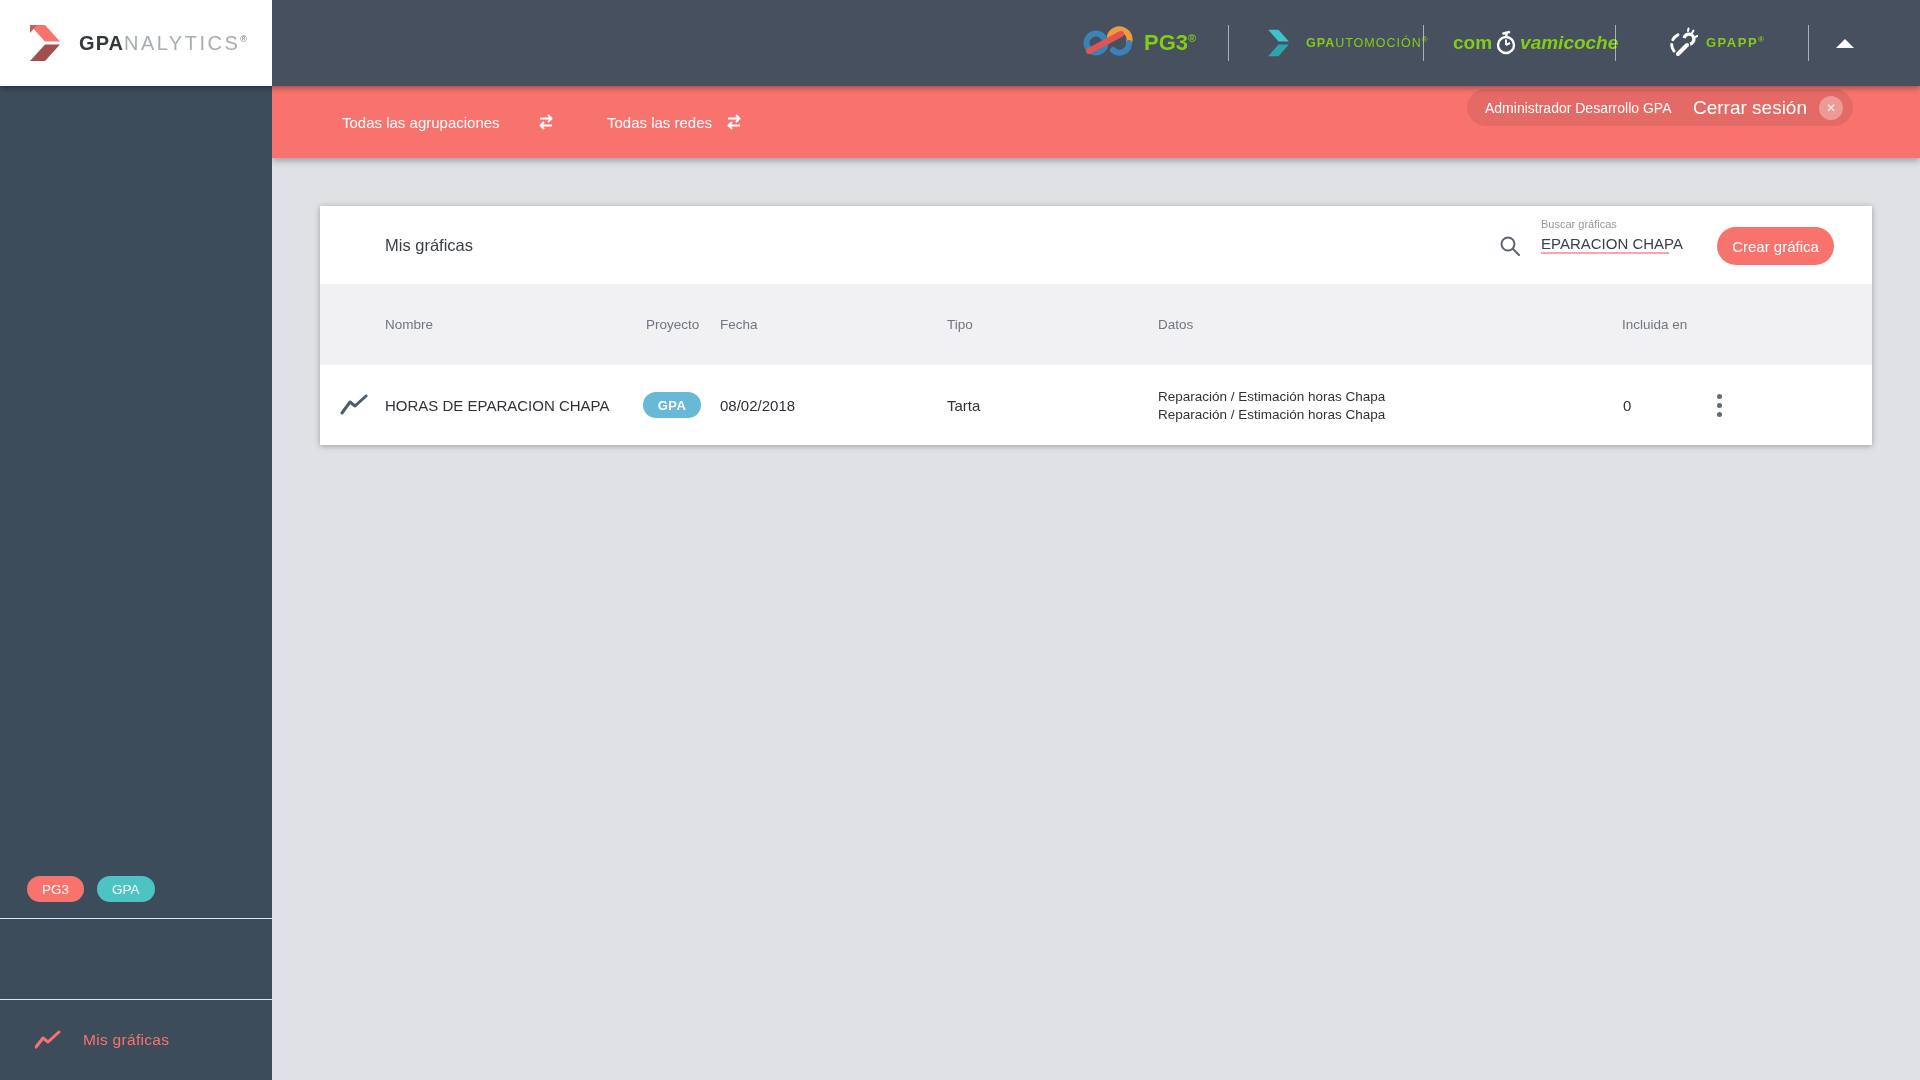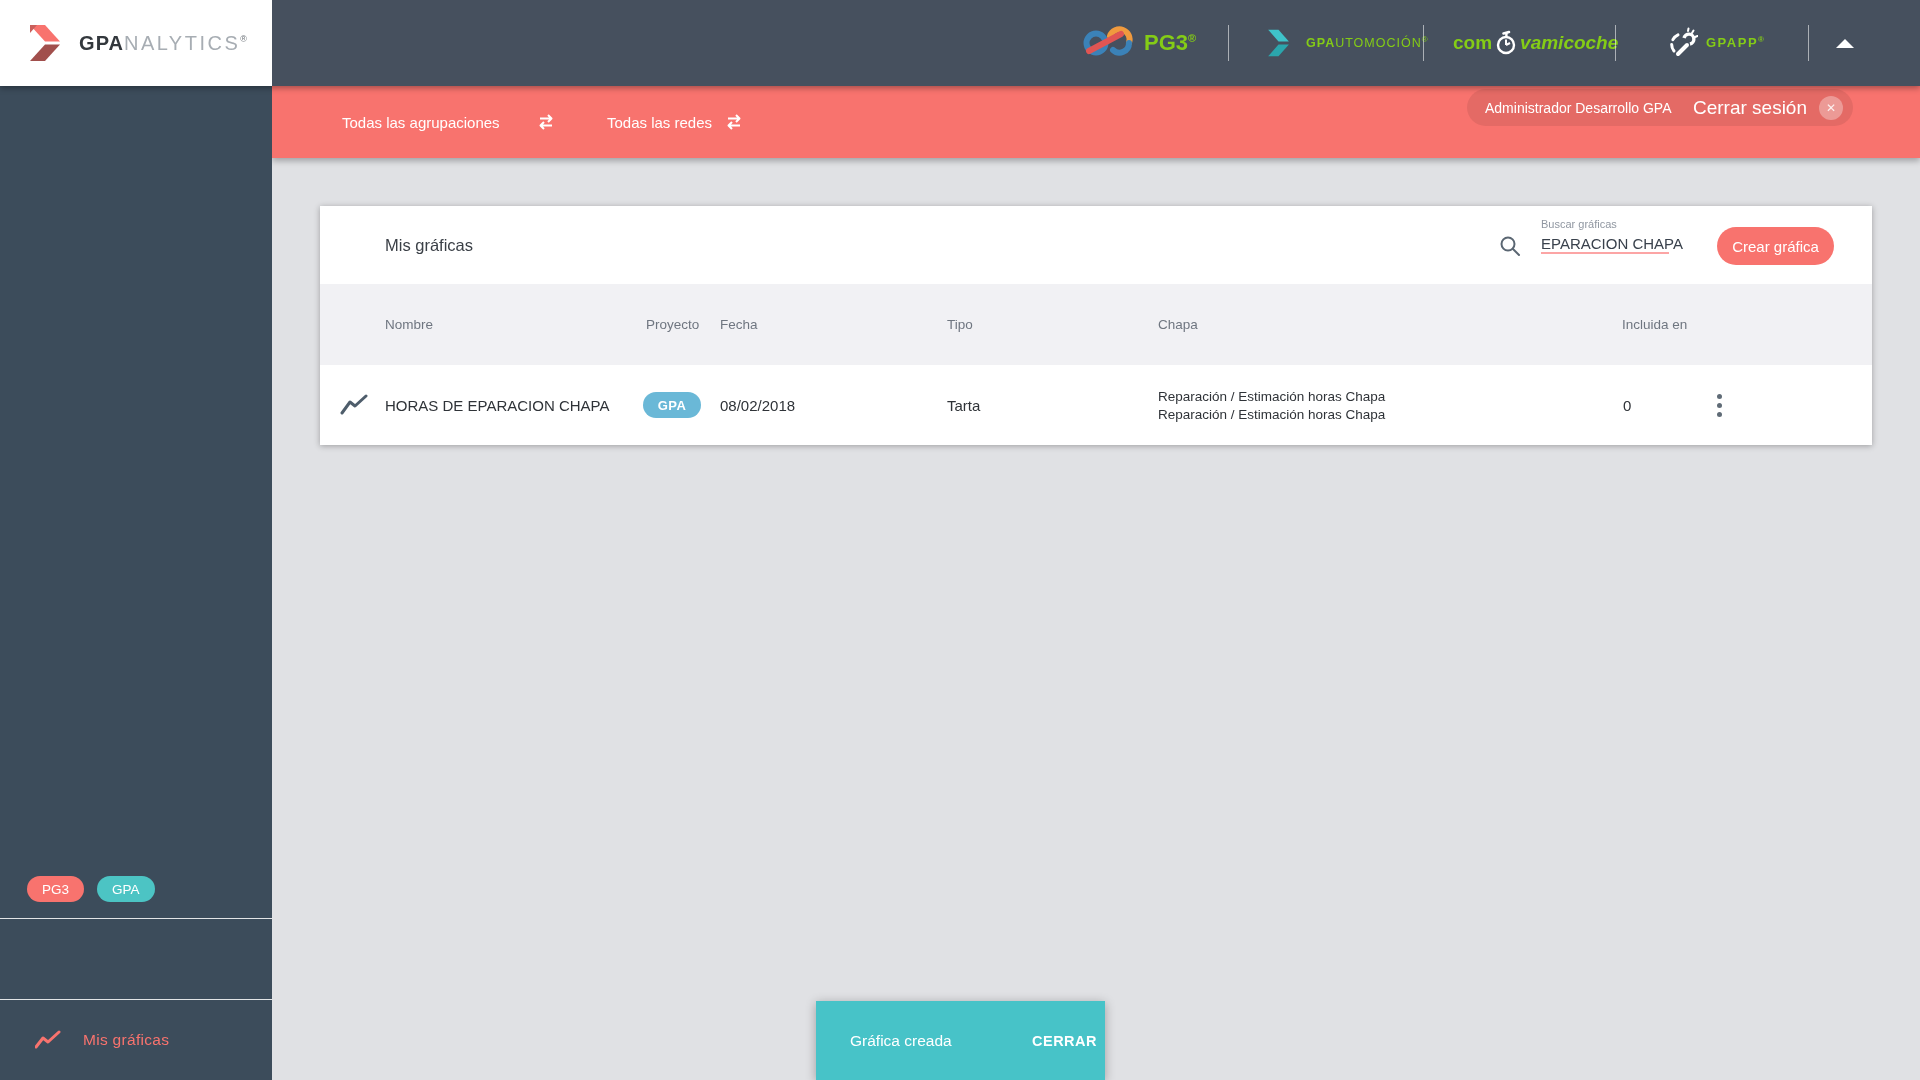--- a/index.html
+++ b/index.html
@@ -216,21 +216,21 @@
         </div>
       </div>
       <button class="create-btn">Crear gráfica</button>
     </div>
 
     <div class="thead">
       <span class="th" style="left:65px;">Nombre</span>
       <span class="th" style="left:326px;">Proyecto</span>
       <span class="th" style="left:400px;">Fecha</span>
       <span class="th" style="left:627px;">Tipo</span>
-      <span class="th" style="left:838px;">Chapa</span>
+      <span class="th" style="left:838px;">Datos</span>
       <span class="th" style="left:1302px;">Incluida en</span>
     </div>
 
     <div class="trow">
       <span class="row-chart-icon">
         <svg width="28" height="24" viewBox="0 0 28 24">
           <polyline points="2,20 10,9 15,13 26,3" fill="none" stroke="#4e5d6b" stroke-width="3" stroke-linejoin="round" stroke-linecap="round"></polyline>
         </svg>
       </span>
       <span class="td" style="left:65px;">HORAS DE EPARACION CHAPA</span>
@@ -243,18 +243,14 @@
       </span>
       <span class="td" style="left:1303px;">0</span>
       <span class="kebab">
           <i></i>
           <i></i>
           <i></i>
         </span>
     </div>
   </div>
 
-  <div class="toast">
-    <span class="toast-msg">Gráfica creada</span>
-    <span class="toast-action">CERRAR</span>
-  </div>
 
 </div>
 
 </body></html>

